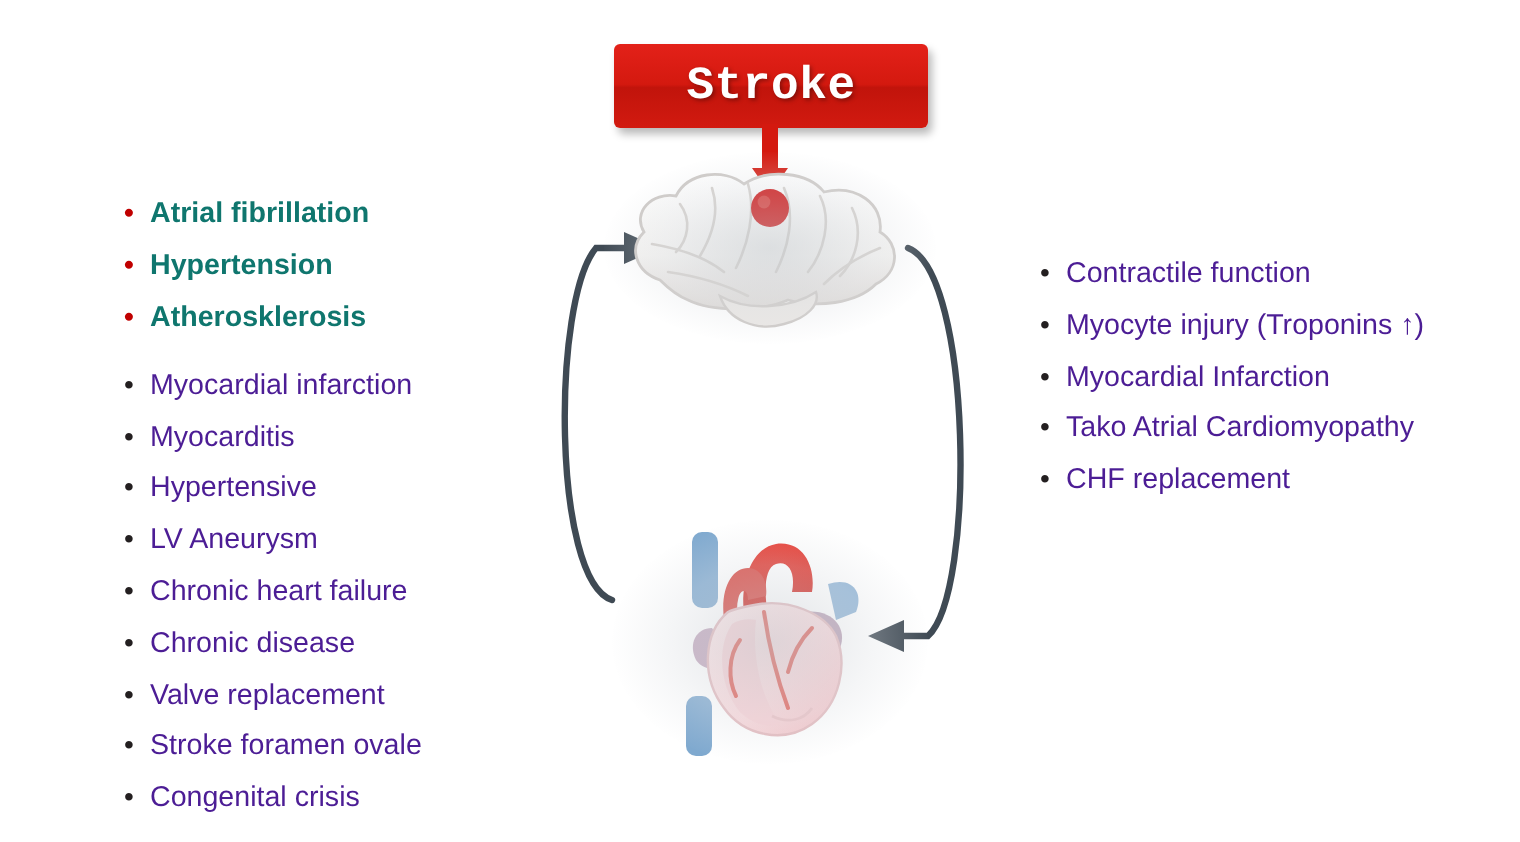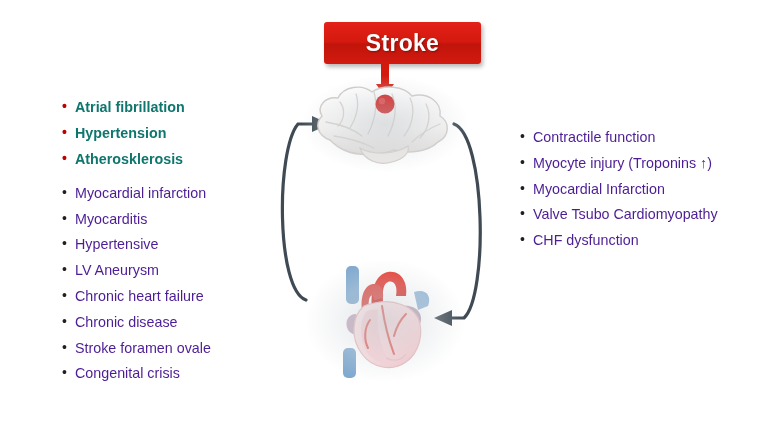--- a/index.html
+++ b/index.html
@@ -18,30 +18,31 @@
   #stage {
     position: absolute;
     left: 0; top: 0;
     width: 760px;
     height: 421px;
   }
 
   
   .banner {
     position: absolute;
-    left: 324px;
+    left: 307px;
     top: 22px;
     width: 157px;
     height: 42px;
     background: linear-gradient(to bottom, #e32119 0%, #d4190f 48%, #c1140b 52%, #d21a10 100%);
     border-radius: 3px;
     box-shadow: 2px 3px 4px rgba(0,0,0,0.28);
     display: flex;
     align-items: center;
     justify-content: center;
+    font-family: Liberation Mono, monospace;
   }
   .banner-label {
     color: #ffffff;
     font-size: 23px;
     font-weight: bold;
     letter-spacing: 0.3px;
     text-shadow: 1px 1px 2px rgba(0,0,0,0.35);
   }
 
   
@@ -142,30 +143,31 @@
   <div class="left-list">
     <div class="li red">Atrial fibrillation</div>
     <div class="li red">Hypertension</div>
     <div class="li red gap">Atherosklerosis</div>
     <div class="li">Myocardial infarction</div>
     <div class="li">Myocarditis</div>
     <div class="li">Hypertensive</div>
     <div class="li">LV Aneurysm</div>
     <div class="li">Chronic heart failure</div>
     <div class="li">Chronic disease</div>
+    <div class="li">Valve replacement</div>
     <div class="li">Stroke foramen ovale</div>
     <div class="li">Congenital crisis</div>
   </div>
 
   <div class="right-list">
     <div class="li">Contractile function</div>
     <div class="li">Myocyte injury (Troponins ↑)</div>
     <div class="li">Myocardial Infarction</div>
-    <div class="li">Valve Tsubo Cardiomyopathy</div>
-    <div class="li">CHF dysfunction</div>
+    <div class="li">Tako Atrial Cardiomyopathy</div>
+    <div class="li">CHF replacement</div>
   </div>
 
   <svg id="loop" viewBox="0 0 230 245">
 
     <path d="M 38 200 C 8 190 8 50 30 24 L 46 24" fill="none" stroke="#3f4a54" stroke-width="3.2" stroke-linecap="round"></path>
     <polygon points="44,16 62,24 44,32" fill="#3f4a54"></polygon>
 
     <path d="M 186 24 C 218 36 220 196 196 218 L 182 218" fill="none" stroke="#3f4a54" stroke-width="3.2" stroke-linecap="round"></path>
     <polygon points="184,210 166,218 184,226" fill="#3f4a54"></polygon>
   </svg>

